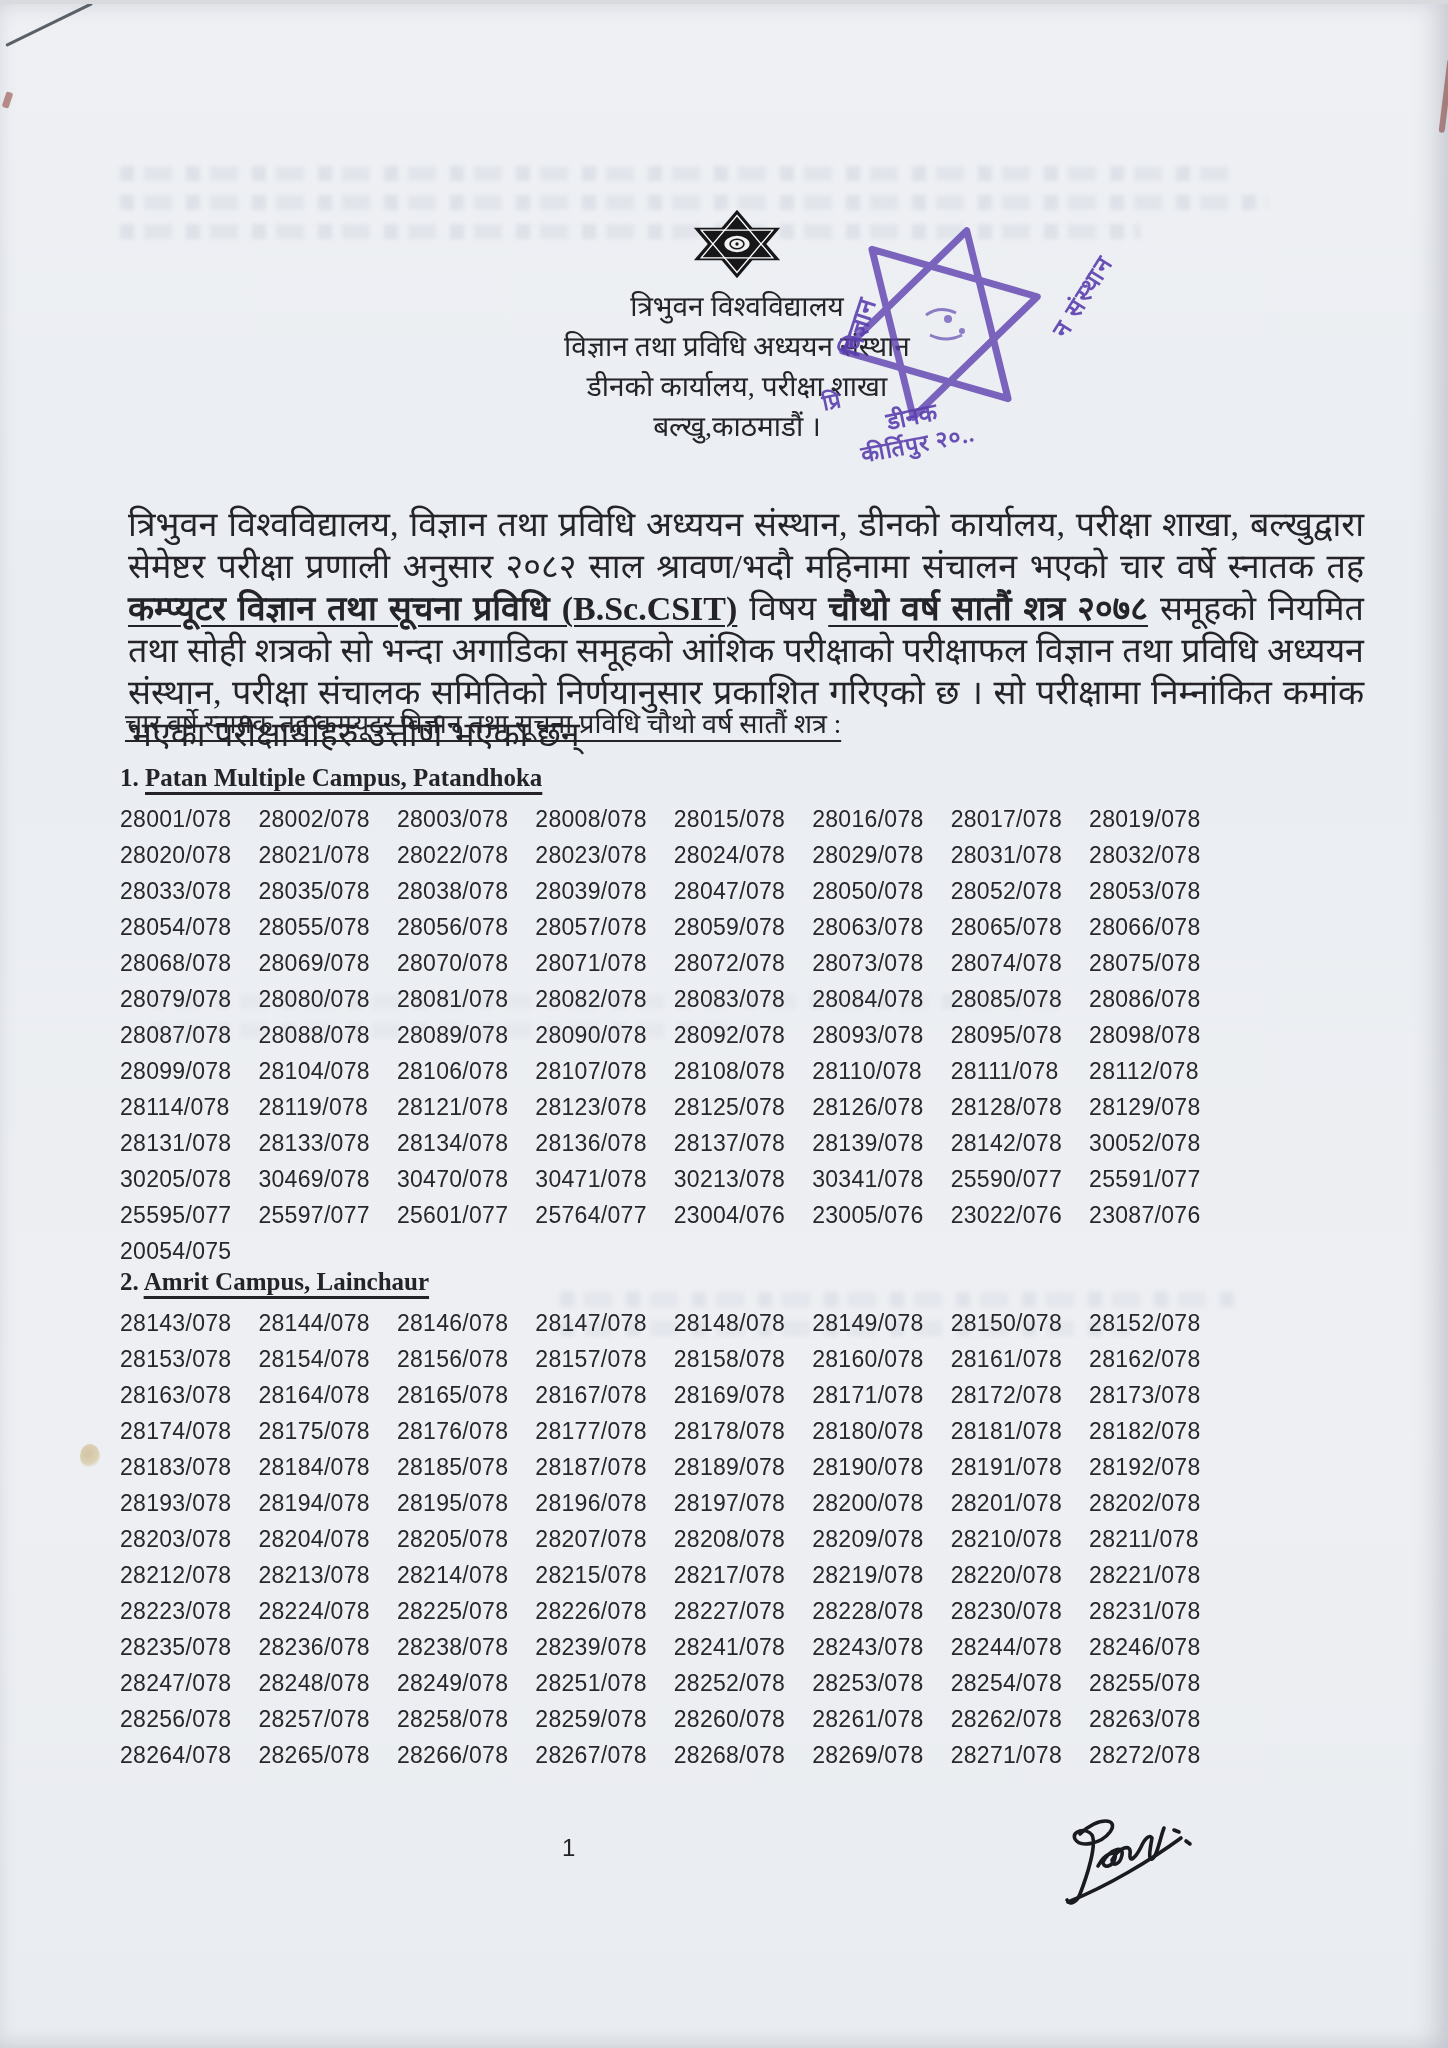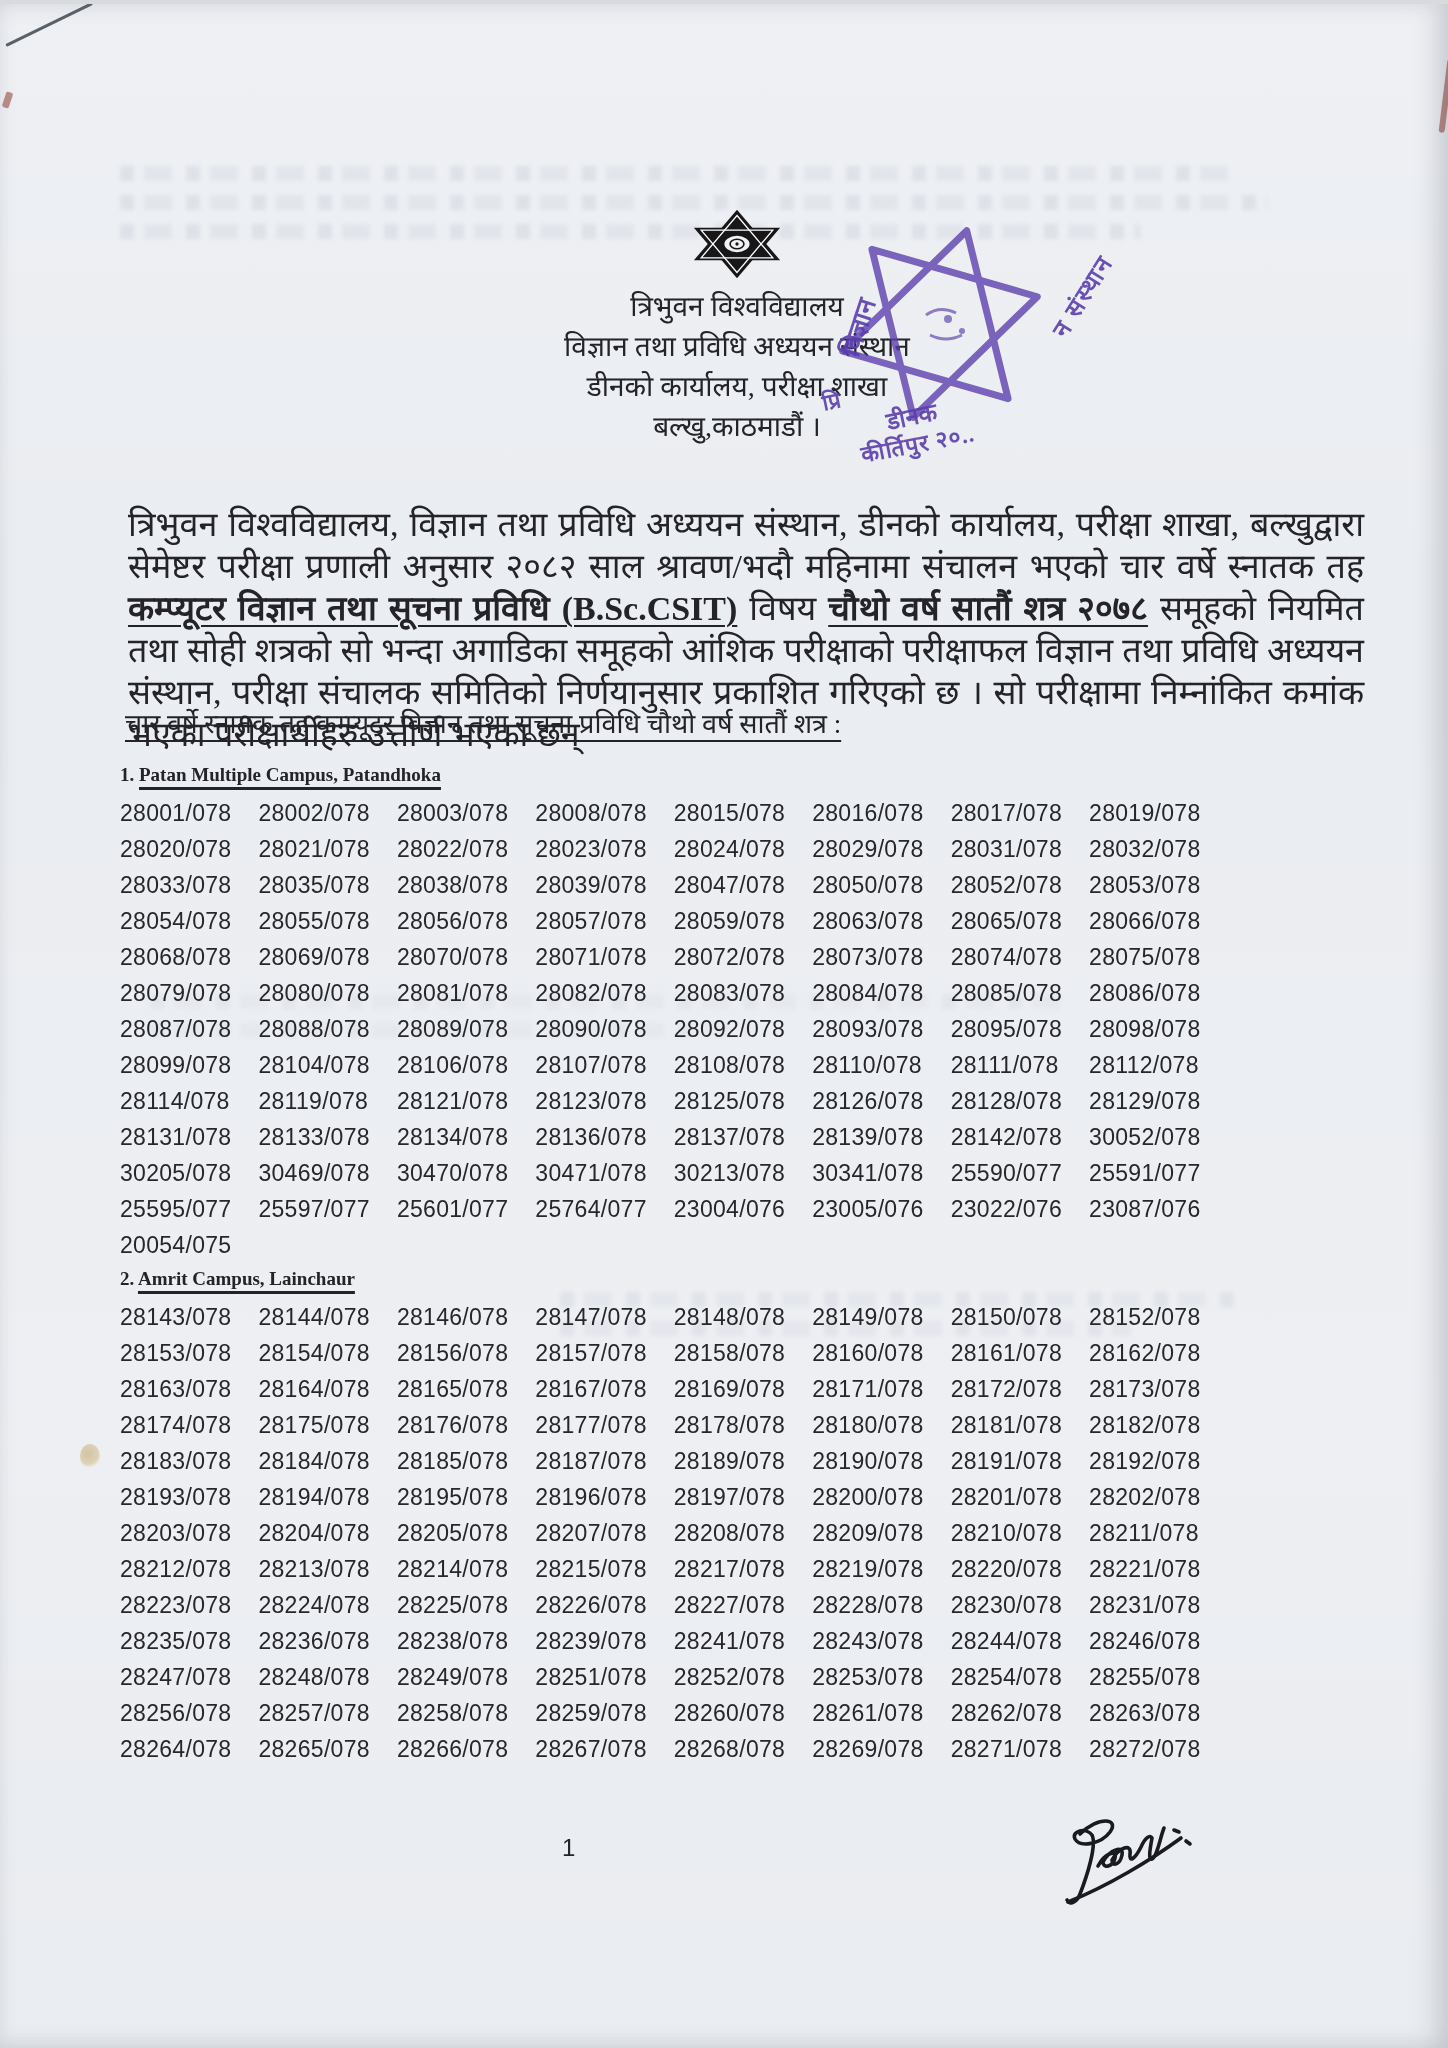--- a/index.html
+++ b/index.html
@@ -41,21 +41,21 @@
   .st-city{left:160px;top:238px;font-size:23px;transform:rotate(-11deg);letter-spacing:1px;}
   
   .para{position:absolute;left:128px;top:466px;width:1236px;font-size:34px;line-height:42px;text-align:justify;}
   .bu{font-weight:bold;text-decoration:underline;text-underline-offset:5px;text-decoration-thickness:2px;}
   
   .list-heading{position:absolute;left:125px;top:700px;font-size:27px;text-decoration:underline;text-underline-offset:7px;text-decoration-thickness:1.5px;white-space:nowrap;}
   
   .section{position:absolute;left:120px;}
   .sec-1{top:760px;}
   .sec-2{top:1264px;}
-  .sec-title{font-size:19px;font-weight:bold;white-space:nowrap;}
+  .sec-title{font-size:25px;font-weight:bold;white-space:nowrap;}
   .sec-title .t{text-decoration:underline;text-underline-offset:6px;text-decoration-thickness:2.5px;}
   .rolls{margin-top:14px;display:grid;grid-template-columns:repeat(8,max-content);column-gap:27px;row-gap:9px;
     font-family:"Liberation Sans","DejaVu Sans",sans-serif;font-size:23px;color:#26262b;letter-spacing:.3px;}
   
   .page-num{position:absolute;left:562px;top:1830px;font-size:24px;font-family:"Liberation Sans",sans-serif;}
   .signature{position:absolute;left:1046px;top:1804px;}
 </style>
 </head>
 <body>
 

